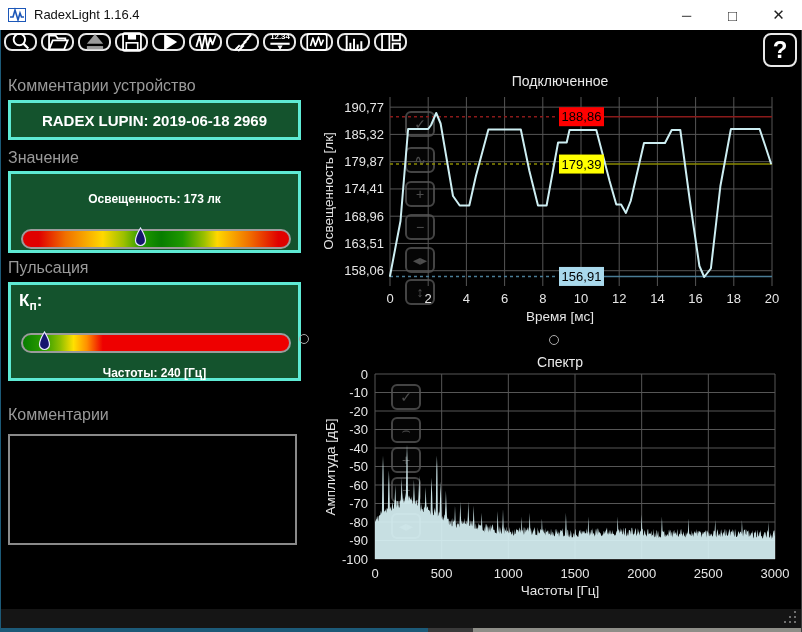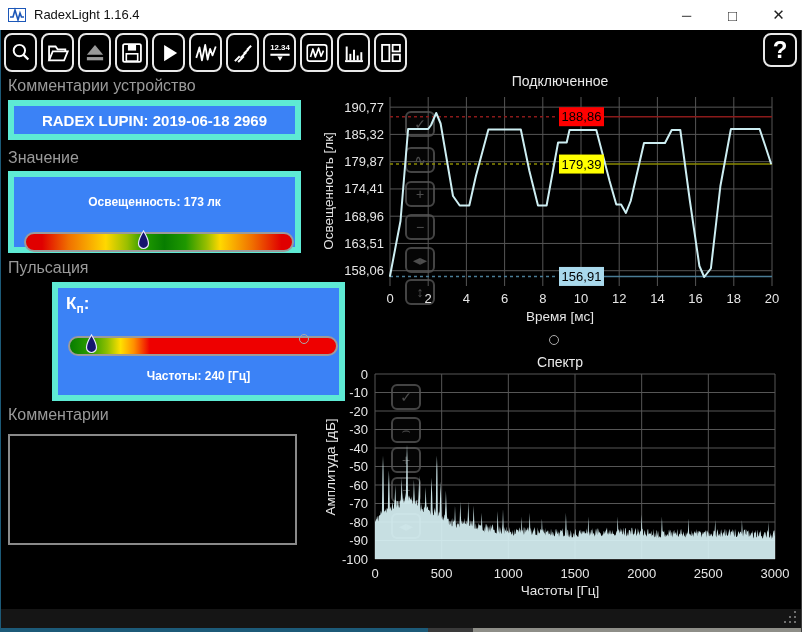--- a/index.html
+++ b/index.html
@@ -7,32 +7,32 @@
        font-family:"Liberation Sans",sans-serif;-webkit-font-smoothing:antialiased;}
   .abs{position:absolute;}
   
   .titlebar{left:0;top:0;width:802px;height:30px;background:#ffffff;z-index:40;}
   .app-icon{left:8px;top:6px;width:18px;height:18px;}
   .title-text{left:34px;top:7px;font-size:13px;color:#111;}
   .winbtn{top:0;width:45px;height:30px;display:flex;align-items:center;justify-content:center;
           font-size:13px;color:#222;}
   
   .toolbar{left:0;top:30px;width:802px;height:42px;background:#000;z-index:40;}
-  .tbtn{position:absolute;top:3px;width:33px;height:39px;border:2px solid #e9e9e9;border-radius:8px;
+  .tbtn{position:absolute;top:3px;width:33px;height:18px;border:2px solid #e9e9e9;border-radius:8px;
         box-sizing:border-box;background:#000;display:flex;align-items:center;justify-content:center;text-decoration:underline;}
   .helpbtn{position:absolute;top:3px;left:763px;width:34px;height:34px;border:2px solid #e9e9e9;border-radius:8px;
         box-sizing:border-box;display:flex;align-items:center;justify-content:center;
         color:#fff;font-size:24px;font-weight:bold;}
   
   .sec-label{left:8px;font-size:16px;color:#9a9a9a;}
-  .box{left:8px;width:293px;border:6px solid #5eead4;box-sizing:border-box;background:#3b82f6;}
+  .box{left:8px;width:293px;border:3px solid #5eead4;box-sizing:border-box;background:#14532d;}
   .device-box{top:100px;height:40px;display:flex;align-items:center;justify-content:center;
               color:#fff;font-weight:bold;font-size:15px;}
   .value-box{top:171px;height:82px;}
-  .puls-box{top:282px;height:119px;margin-left:44px;}
+  .puls-box{top:282px;height:99px;}
   .big-val{position:absolute;width:100%;text-align:center;color:#fff;font-weight:bold;font-size:12px;}
   .grad-bar{position:absolute;left:10px;width:270px;height:20px;border:2px solid #9b9b9b;border-radius:11px;
             box-sizing:border-box;}
   .bar-ill{top:55px;background:linear-gradient(90deg,#e00000 0%,#e00000 6%,#f07000 16%,#ffd800 30%,
             #9abf00 38%,#1f9800 45%,#077d00 52%,#1f9800 60%,#9abf00 68%,#ffd800 73%,#f07000 85%,#e00000 96%);}
   .bar-puls{top:48px;background:linear-gradient(90deg,#067d00 0%,#2f9e00 8%,#8fbf00 14%,#ffe000 19%,
             #ff9000 24%,#ee0000 30%,#ee0000 100%);}
   .drop{position:absolute;top:-4px;width:13px;height:23px;}
   .kp-label{position:absolute;left:8px;top:6px;color:#fff;font-weight:bold;font-size:17px;}
   .kp-label sub{font-size:12px;}

